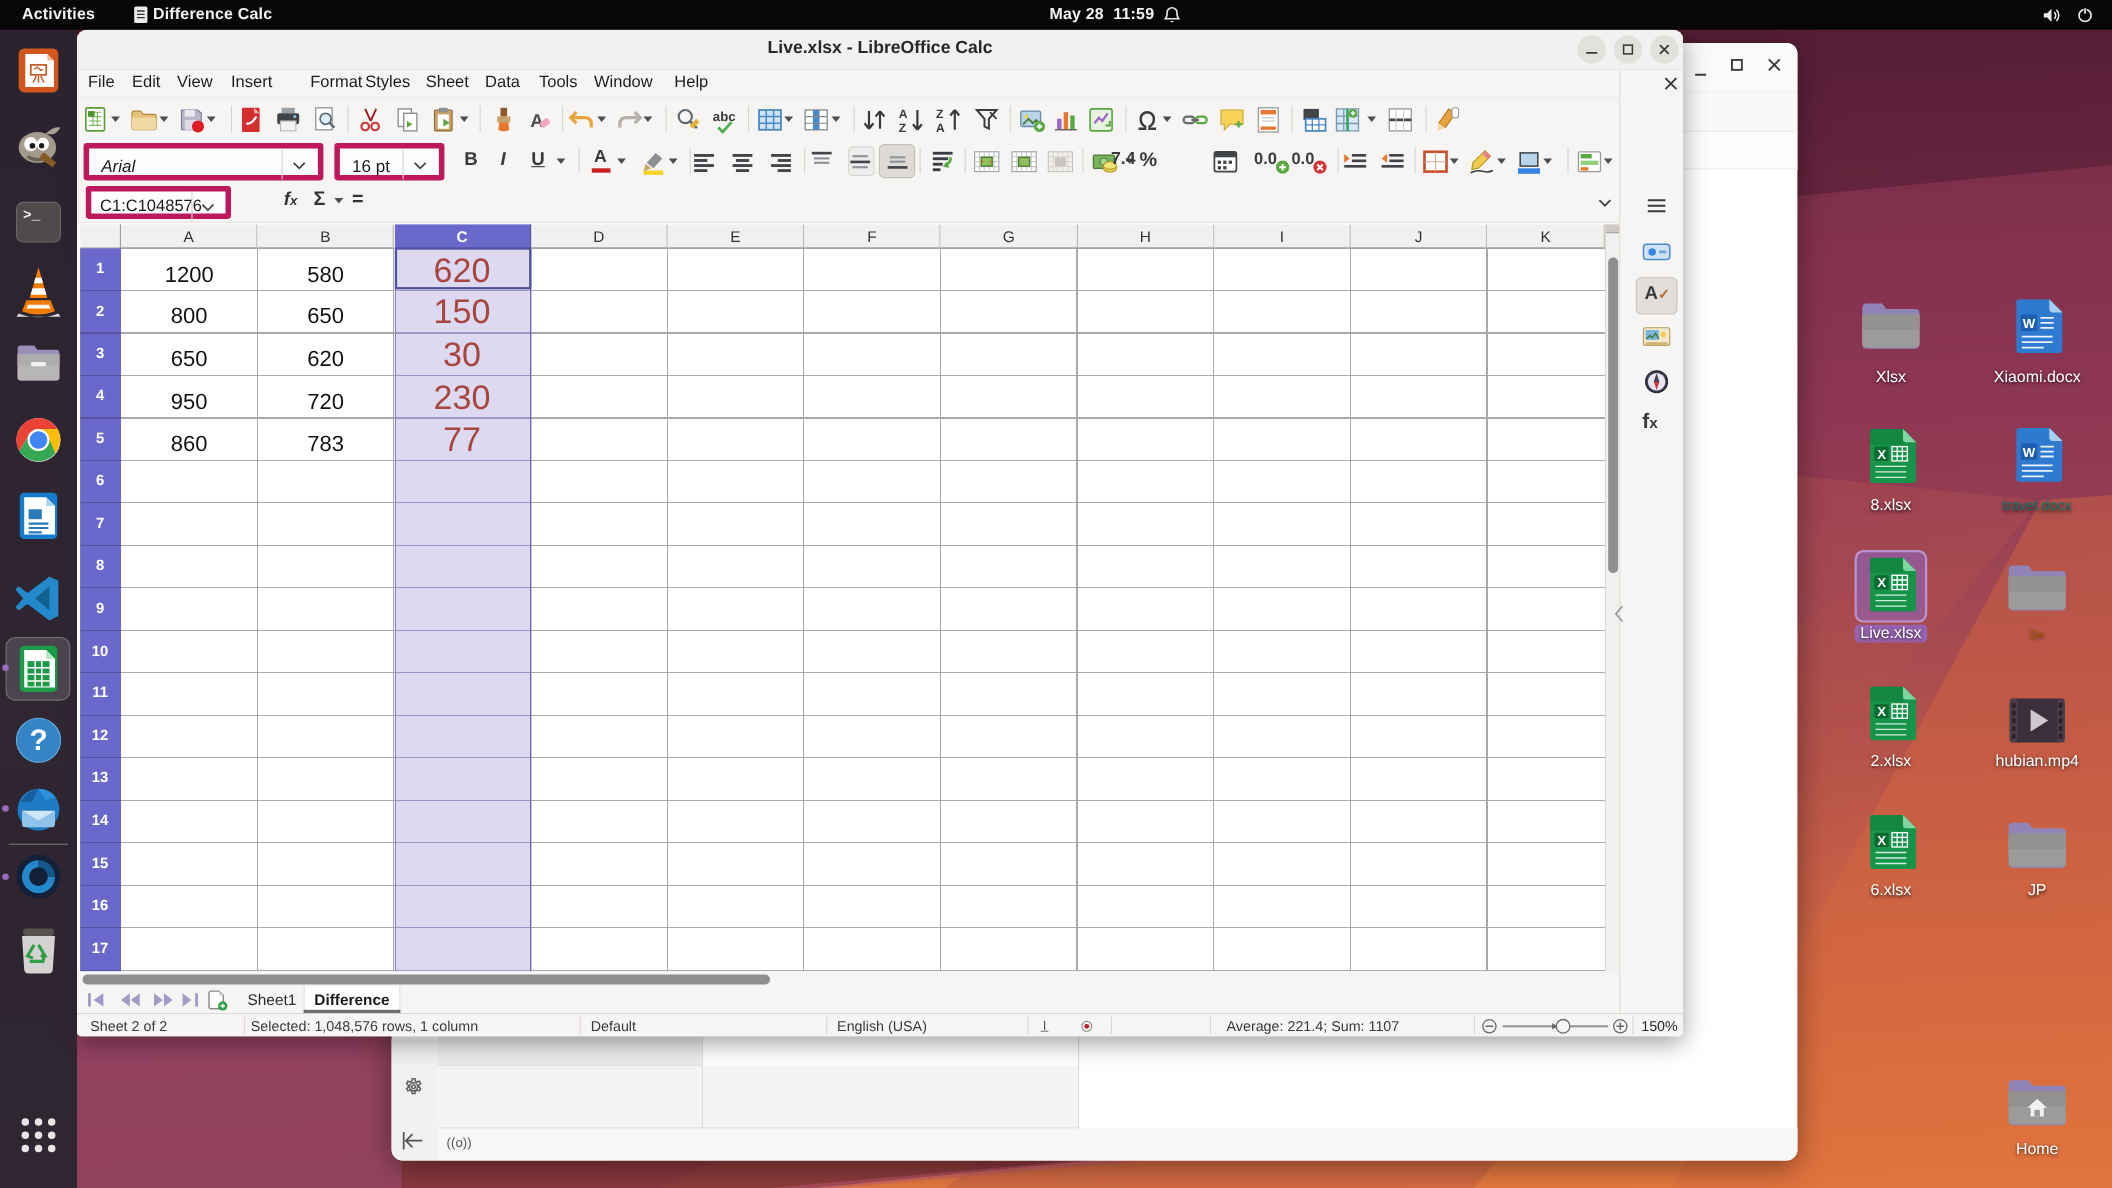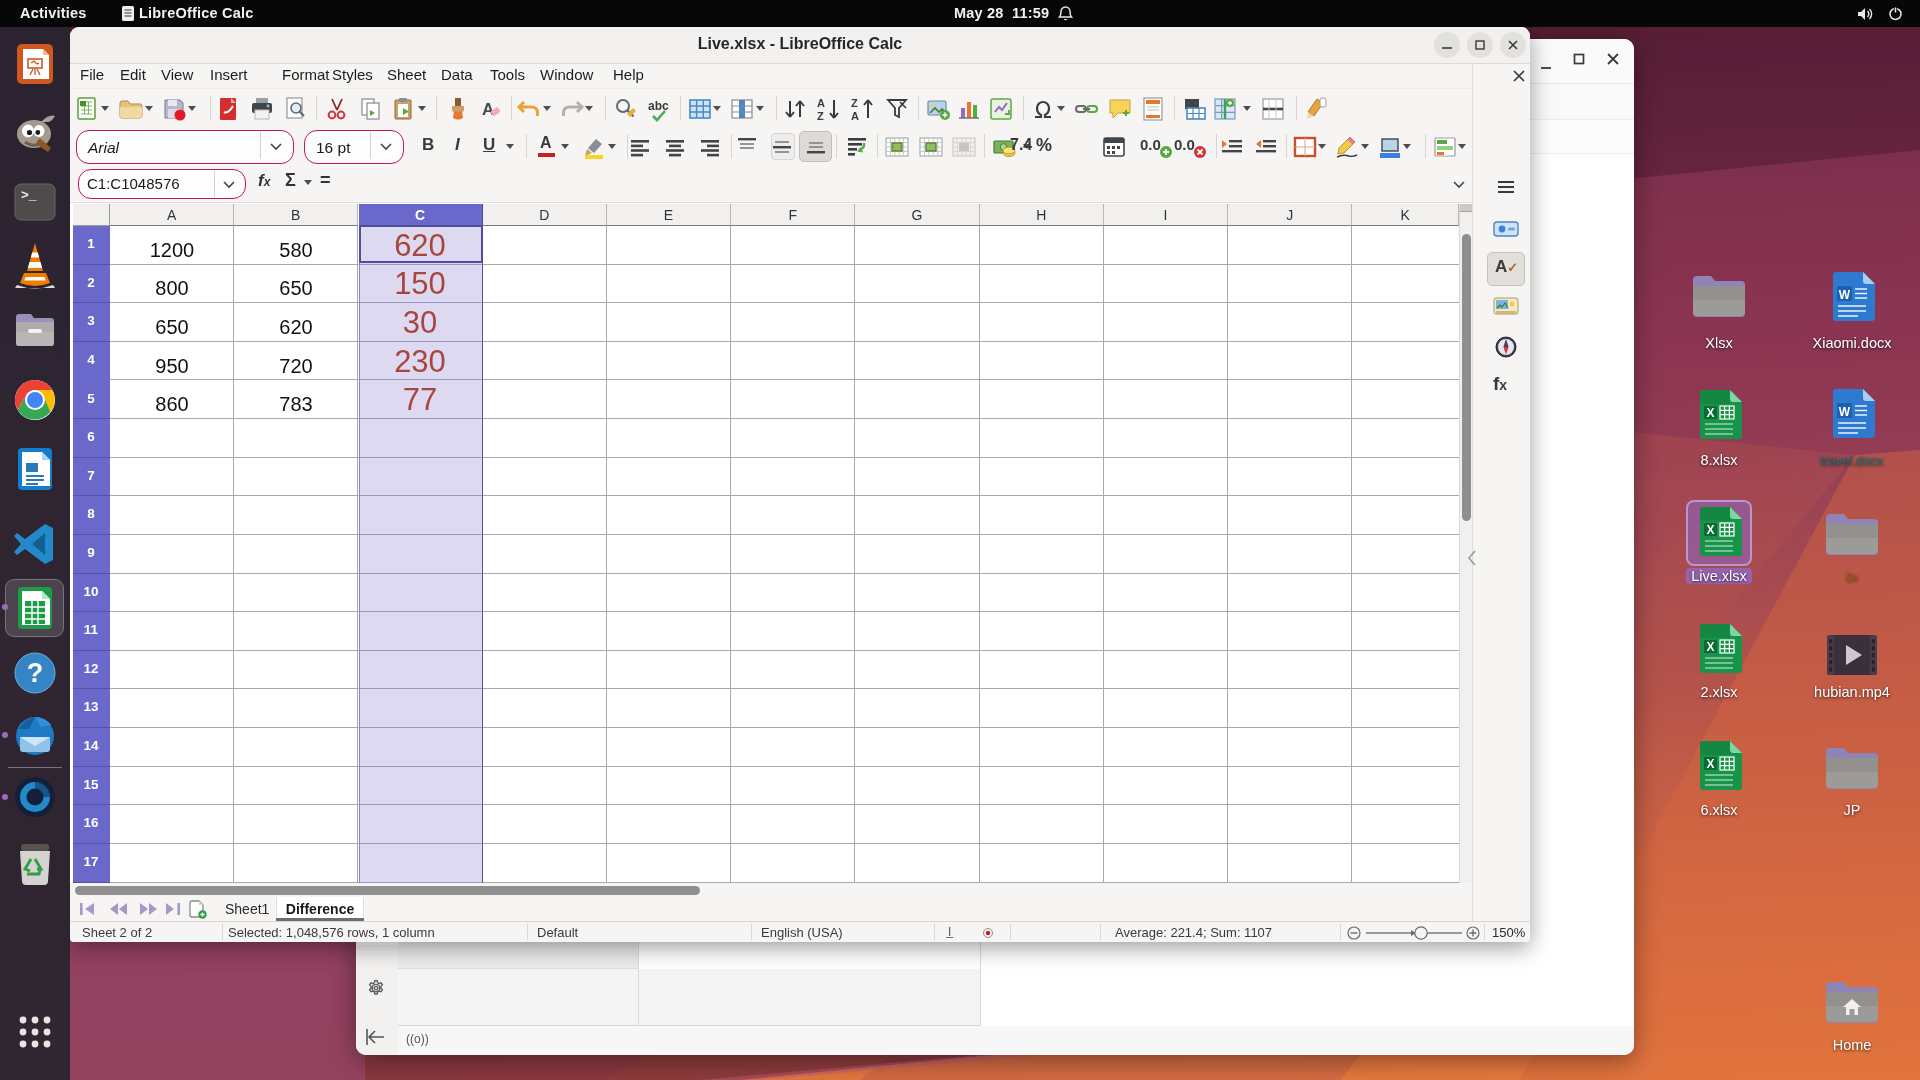--- a/index.html
+++ b/index.html
@@ -22,21 +22,21 @@
 #calc { position:absolute; left:70px; top:27px; width:1460px; height:915px; background:#f6f5f3; border-radius:9px 9px 4px 4px; box-shadow:0 6px 22px rgba(0,0,0,.38); z-index:20;}
 #titlebar { position:absolute; left:0; top:0; width:1460px; height:37px; background:#f3f1ef; border-radius:9px 9px 0 0; border-bottom:1px solid #dedad6;}
 #titlebar .title { position:absolute; top:8px; width:100%; text-align:center; font-size:16px; font-weight:700; color:#272727;}
 .wbtn { position:absolute; top:5px; width:26px; height:26px; border-radius:50%; background:#e3e1de; }
 .wbtn svg { position:absolute; left:6px; top:6px; }
 #menubar { position:absolute; left:0; top:37px; width:1460px; height:24px; background:#f6f5f3; font-size:15px; color:#1c1c1c;}
 #menubar span { position:absolute; top:2px; }
 #tb1 { position:absolute; left:0; top:61px; width:1460px; height:39px; background:#f6f5f3; border-top:1px solid #edebe8;}
 #tb2 { position:absolute; left:0; top:100px; width:1460px; height:39px; background:#f6f5f3;}
 #fbar { position:absolute; left:0; top:139px; width:1460px; height:37px; background:#f6f5f3; border-bottom:1px solid #e3e0dc;}
-.ibox { position:absolute; background:#fdfdfd; border:1px solid #be185d; border-radius:13px;}
+.ibox { position:absolute; background:#fdfdfd; border:5px solid #be185d; border-radius:3px;}
 .sep { position:absolute; width:1px; height:24px; background:#d8d4d0; top:7px;}
 .darr { position:absolute; width:0; height:0; border-left:4px solid transparent; border-right:4px solid transparent; border-top:5px solid #4d4d4d;}
 
 #sheet { position:absolute; left:0; top:176px; width:1402px; height:679px; background:#ffffff;}
 #corner { position:absolute; left:3px; top:1px; width:37px; height:22px; background:#f1f0ee; border-right:1px solid #9d9d9d; border-bottom:1px solid #9d9d9d;}
 .chdr { position:absolute; top:1px; height:22px; background:#f1f0ee; border-bottom:1px solid #777; font-size:14px; color:#333; text-align:center; line-height:22px; border-right:1px solid #b9b7b4;}
 #chdrC { background:#6b68cb; color:#fff; font-weight:700; border-bottom:1px solid #4c4996; border-right:1px solid #4c4996;}
 #rhdr { position:absolute; left:3px; top:23px; width:37px; height:657px; background:#6b68cb;
   background-image:repeating-linear-gradient(to bottom, #6b68cb 0px, #6b68cb 37.64px, #55529f 37.64px, #55529f 38.62px);}
 .rnum { position:absolute; left:0; width:36px; text-align:center; color:#fff; font-size:13.5px; font-weight:700;}
@@ -628,21 +628,21 @@
         <div class="sep" style="left:1355px;"></div>
         <div style="position:absolute;left:1362px;top:7px;width:26px;height:26px;"><svg width="26" height="26" viewBox="0 0 26 26">
             <rect x="3" y="4" width="20" height="18" rx="1" fill="#fff" stroke="#9b9b9b" stroke-width="1.2"></rect>
             <rect x="5" y="6" width="10" height="4" fill="#58a942"></rect>
             <rect x="5" y="12" width="16" height="4" fill="#8fd47a"></rect>
             <rect x="5" y="18" width="7" height="3" fill="#e8762e"></rect>
           </svg></div>
         <div class="darr" style="left:1388px;top:17px;"></div>
       </div>
     <div id="fbar">
-      <div class="ibox" style="left:8px; top:3px; width:168px; height:30px;padding-left:24px;">
+      <div class="ibox" style="left:8px; top:3px; width:132px; height:30px;padding-left:24px;">
         <span style="position:absolute;left:8px;top:5px;font-size:15px;color:#1a1a1a;">C1:C1048576</span>
         <div style="position:absolute;right:30px;top:0;width:1px;height:28px;background:#d5d1cc;"></div>
         <svg width="12" height="8" style="position:absolute;right:10px;top:11px;">
             <path d="M1 1 L6 6 L11 1" stroke="#444" stroke-width="1.6" fill="none"></path>
           </svg>
       </div>
       <span style="position:absolute;left:188px;top:5px;font-size:17px;font-weight:700;font-style:italic;color:#333;">f<span style="font-size:12px;">x</span></span>
       <span style="position:absolute;left:215px;top:4px;font-size:18px;font-weight:700;color:#333;">Σ</span>
       <div class="darr" style="left:234px;top:14px;"></div>
       <span style="position:absolute;left:250px;top:4px;font-size:18px;font-weight:700;color:#333;">=</span>
@@ -797,21 +797,21 @@
           <path d="M12 4.5 l2.5 7.5 h-5 z" fill="#41455a"></path>
         </svg>
       <div style="position:absolute;left:20px;top:309px;font-size:19px;font-weight:700;color:#3a3a3a;">f<span style="font-size:14px;">x</span></div>
       <svg width="10" height="16" style="position:absolute;left:-6px;top:486px;">
           <path d="M8 1 L2 8 L8 15" stroke="#9a9a9a" stroke-width="1.6" fill="none"></path>
         </svg>
     </div>
   </div>
   <div id="topbar">
     <div class="t" style="left:20px;">Activities</div>
-    <div class="t" style="left:139px;">LibreOffice Calc</div>
+    <div class="t" style="left:139px;">Difference Calc</div>
     <div class="t" style="left:954px;font-weight:700;">May 28&nbsp;&nbsp;11:59</div>
     <svg width="15" height="16" style="position:absolute;left:1058px;top:6px;" viewBox="0 0 15 16">
         <path d="M7.5 1 a4.5 4.5 0 0 1 4.5 4.5 q0 4 1.5 5.5 h-12 q1.5-1.5 1.5-5.5 a4.5 4.5 0 0 1 4.5-4.5 z" fill="none" stroke="#e8e8e8" stroke-width="1.5"></path>
         <path d="M5.8 13 a1.8 1.8 0 0 0 3.4 0 z" fill="#e8e8e8"></path>
       </svg>
     <svg width="17" height="17" style="position:absolute;left:120px;top:5px;" viewBox="0 0 17 17">
         <rect x="2" y="1" width="12" height="15" rx="1.5" fill="#ededed"></rect>
         <g stroke="#333" stroke-width="1.2">
           <path d="M4.5 5 h7 M4.5 8 h7 M4.5 11 h7"></path>
         </g>

